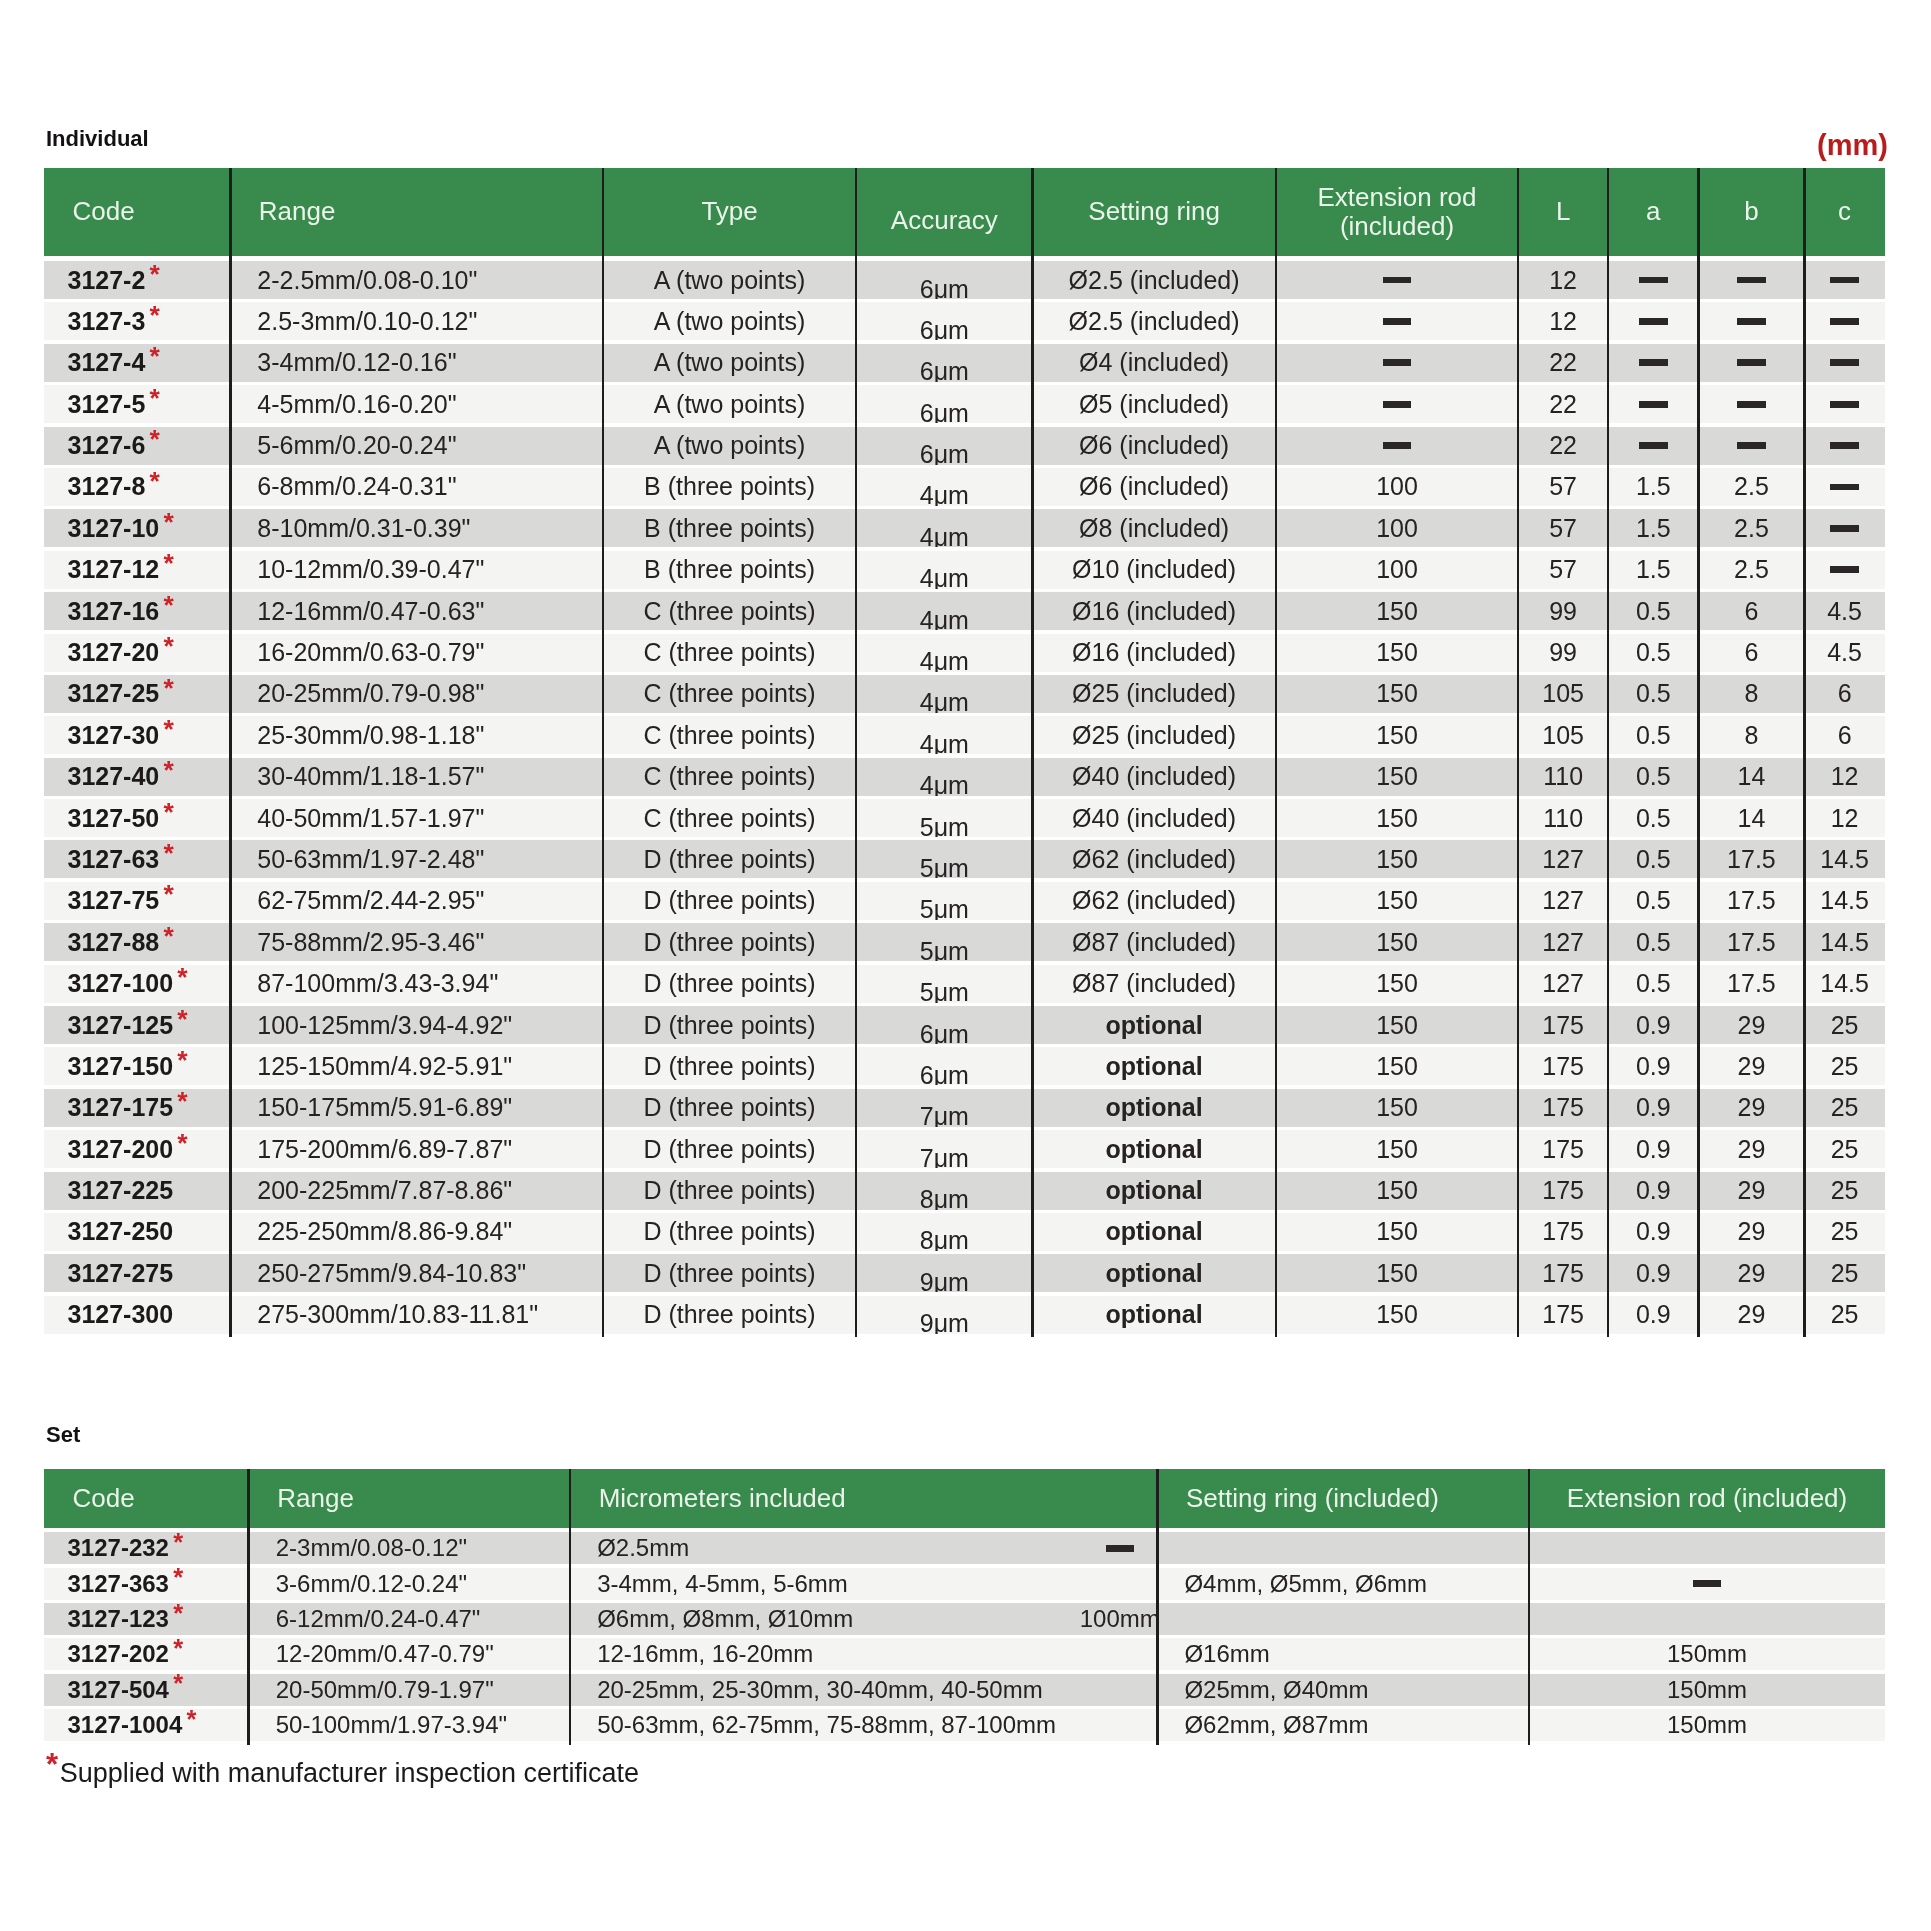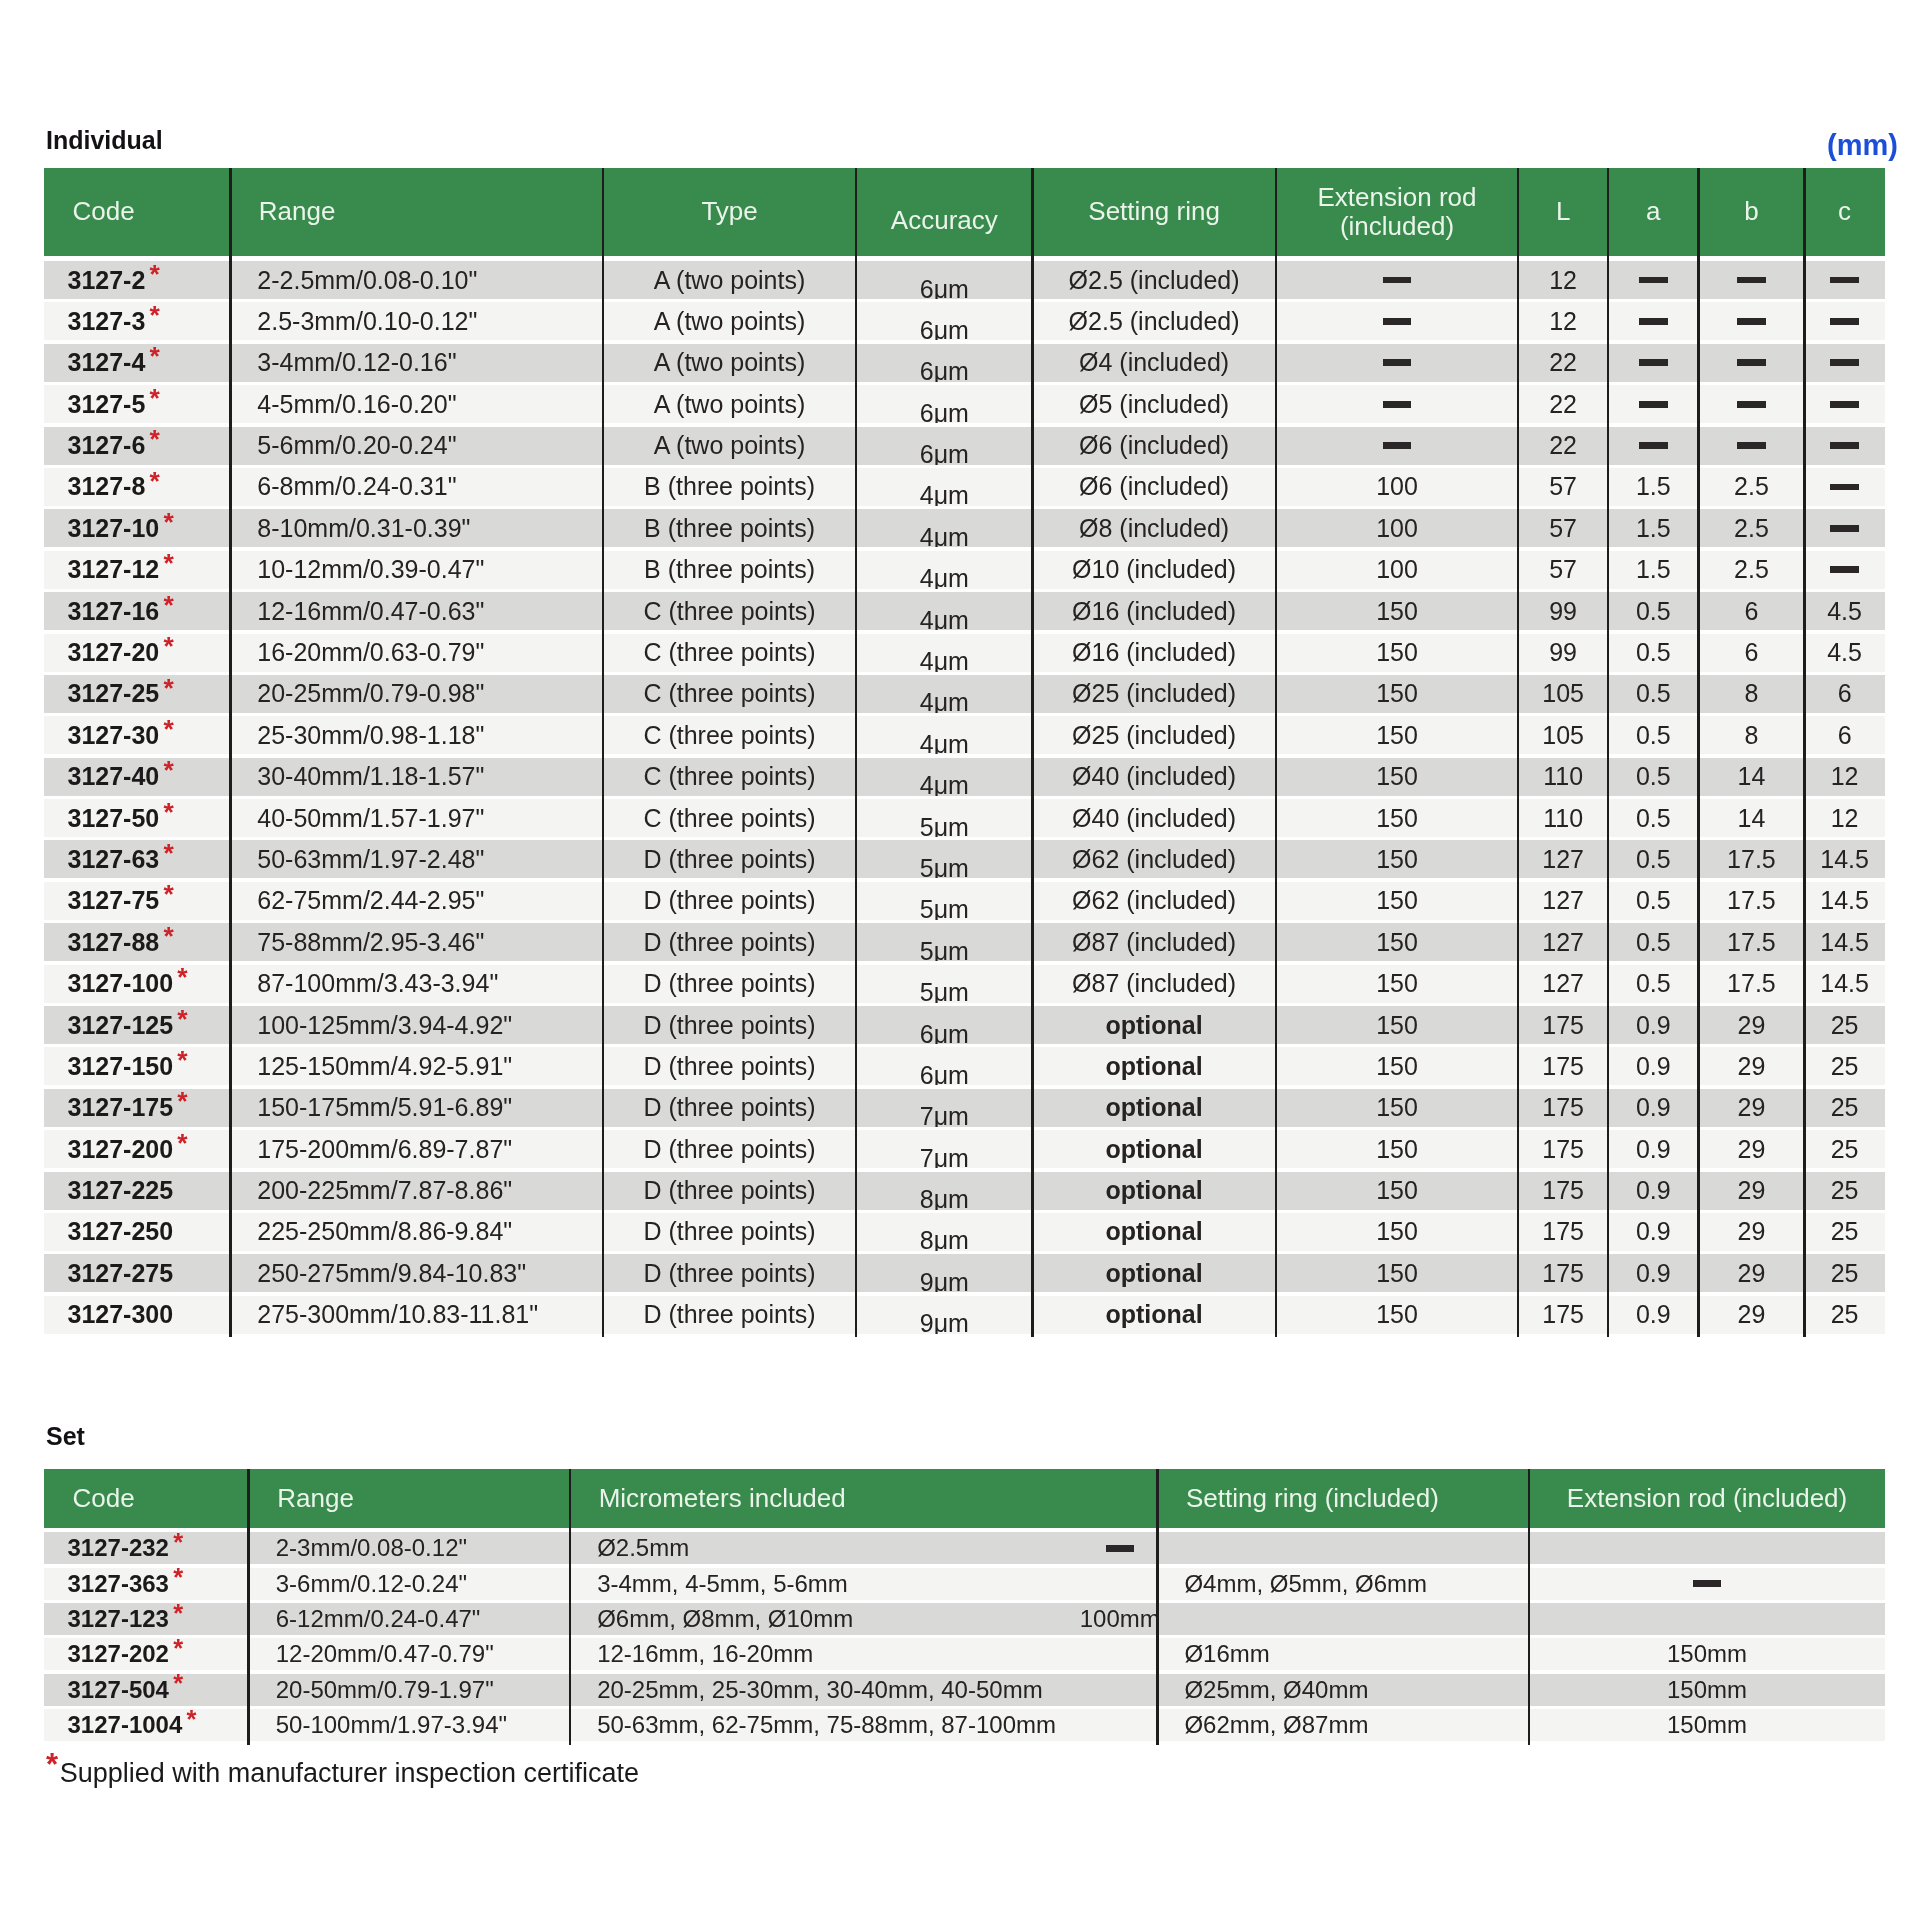--- a/index.html
+++ b/index.html
@@ -11,24 +11,24 @@
     --grid:#1d1d1d;
     --ink:#262223;
   }
   html,body{margin:0;padding:0;}
   body{
     width:1932px;height:1932px;background:#ffffff;
     font-family:"Liberation Sans", sans-serif;color:var(--ink);
   }
   .page{position:relative;width:1932px;height:1932px;overflow:hidden;}
 
-  .sec-label{position:absolute;left:46px;font-weight:bold;font-size:25px;color:#141114;}
+  .sec-label{position:absolute;left:46px;font-weight:bold;font-size:22px;color:#141114;}
   #individual-label{top:126px;}
   #set-label{top:1422px;}
-  #mm-label{position:absolute;top:129px;right:34px;font-weight:bold;font-size:29px;color:#1d4ed8;}
+  #mm-label{position:absolute;top:129px;right:44px;font-weight:bold;font-size:29px;color:#b91c1c;}
 
   .tbl{position:absolute;left:44px;width:1841px;}
   #individual-table{top:168px;}
   #set-table{top:1469px;}
 
   .thead{display:flex;background:var(--green);color:var(--header-text);font-weight:normal;}
   #individual-table .thead{height:88px;margin-bottom:5px;}
   #set-table .thead{height:59px;margin-bottom:4.2px;}
 
   .hcell{display:flex;align-items:center;justify-content:center;text-align:center;

